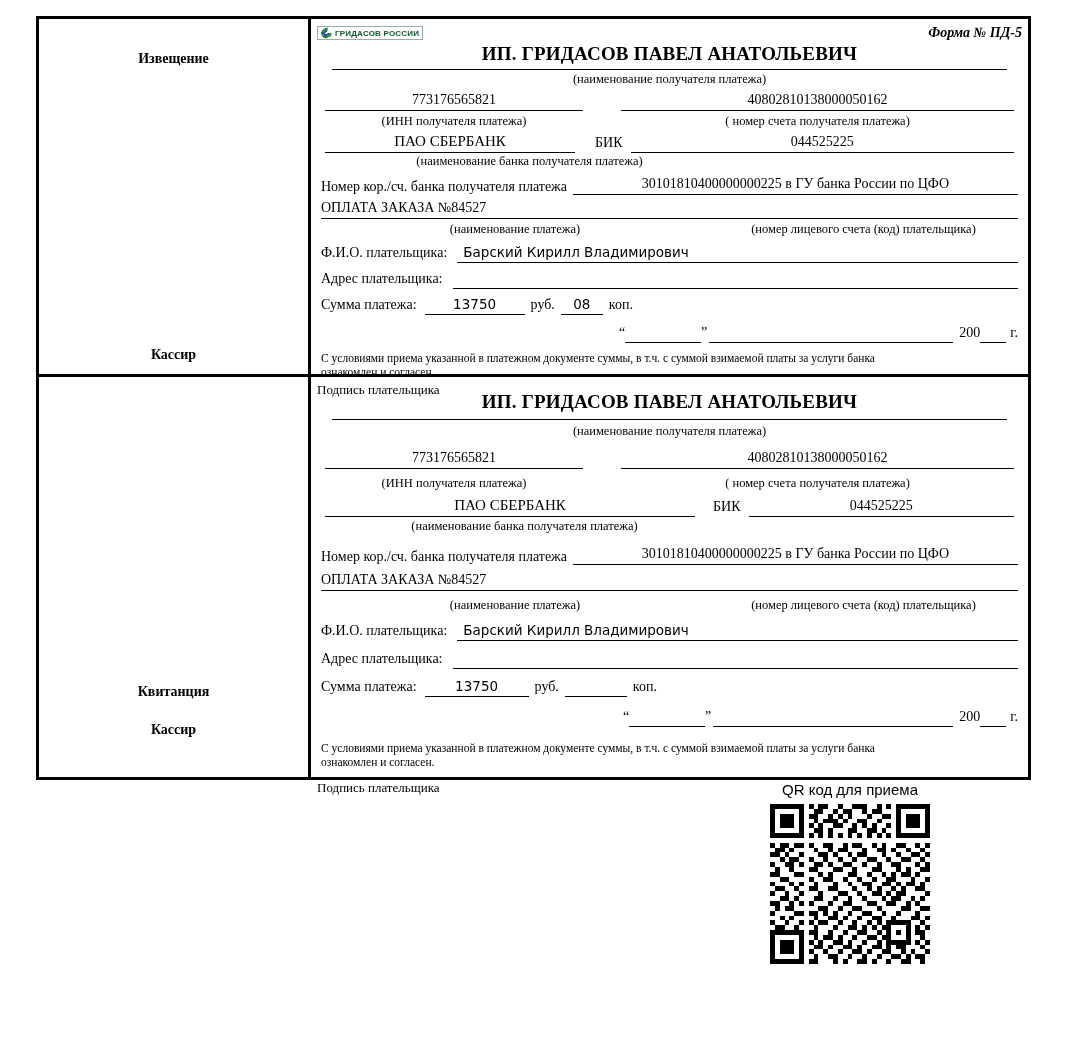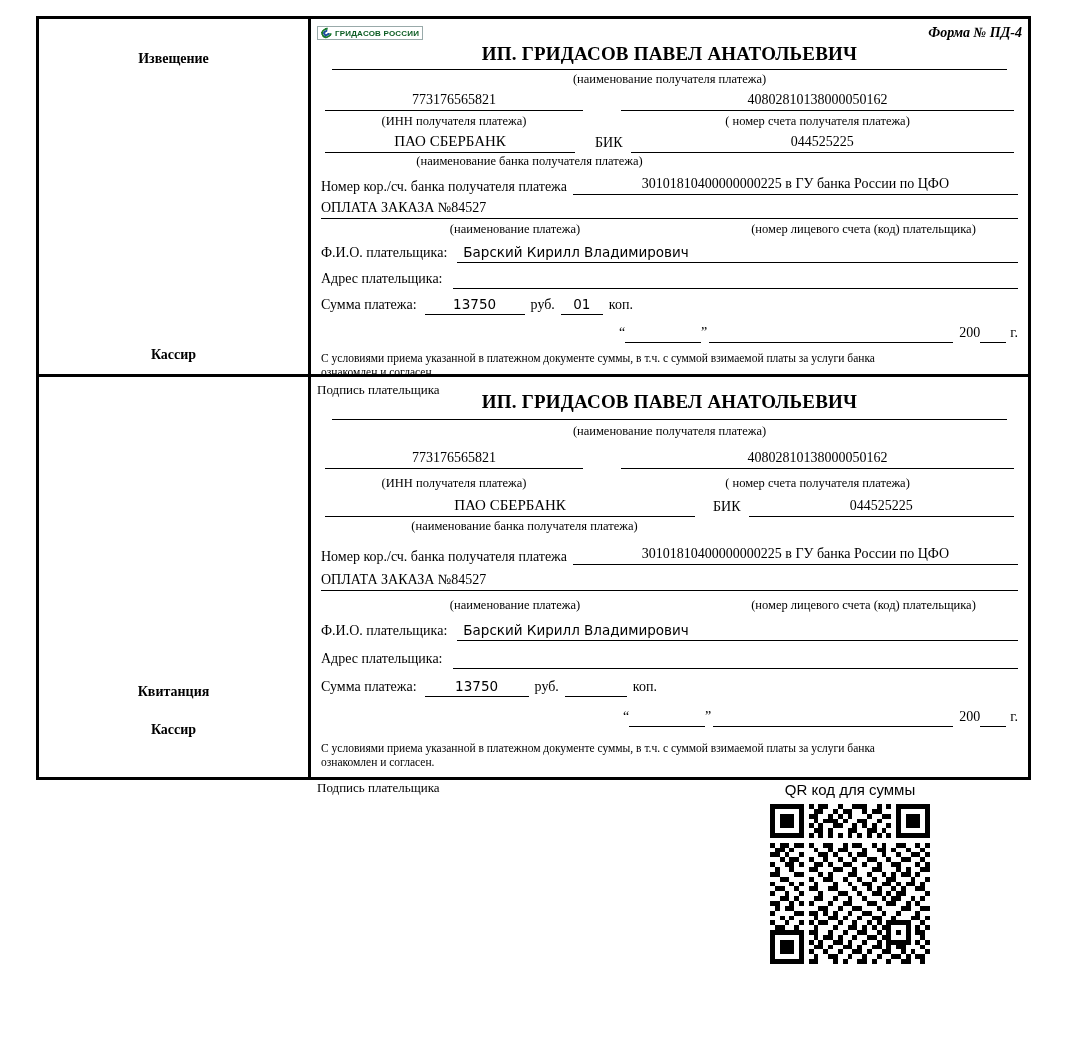--- a/index.html
+++ b/index.html
@@ -170,21 +170,21 @@
       <div class="body">
 
         <div class="row flexrow" style="justify-content:space-between; align-items:center; height:20px;">
           <span class="logo">
             <span class="mark">
                 <i class="g"></i>
                 <i class="b"></i>
               </span>
             <span class="txt">ГРИДАСОВ РОССИИ</span>
           </span>
-          <span class="formno">Форма № ПД-4</span>
+          <span class="formno">Форма № ПД-5</span>
         </div>
 
         <div class="row" style="height:28px; padding:0 15px;">
           <div class="big-name ul" style="padding-bottom:4px;">ИП. ГРИДАСОВ ПАВЕЛ АНАТОЛЬЕВИЧ</div>
         </div>
         <div class="row caption" style="height:18px; padding-top:1px;">(наименование получателя платежа)</div>
 
         <div class="row flexrow" style="height:22px; padding:0 8px;">
           <div class="ul center val" style="width:258px; padding-bottom:2px;">773176565821</div>
           <div style="width:38px;"></div>
@@ -225,21 +225,21 @@
 
         <div class="row flexrow" style="height:26px; padding:0 4px;">
           <div class="lbl" style="padding-bottom:2px;">Адрес плательщика:</div>
           <div class="ul hand" style="flex:1; margin-left:10px; padding-bottom:2px; padding-left:6px;">&nbsp;</div>
         </div>
 
         <div class="row flexrow" style="height:26px; padding:0 4px;">
           <div class="lbl" style="padding-bottom:2px;">Сумма платежа:</div>
           <div class="ul hand center" style="width:100px; margin-left:8px; padding-bottom:2px;">13750</div>
           <div class="lbl" style="padding-bottom:2px; margin-left:6px;">руб.</div>
-          <div class="ul hand center" style="width:42px; margin-left:6px; padding-bottom:2px;">01</div>
+          <div class="ul hand center" style="width:42px; margin-left:6px; padding-bottom:2px;">08</div>
           <div class="lbl" style="padding-bottom:2px; margin-left:6px;">коп.</div>
         </div>
 
         <div class="row flexrow" style="height:28px; padding:6px 4px 0 4px; justify-content:flex-end;">
           <div class="lbl" style="padding-bottom:2px;">“</div>
           <div class="ul" style="width:76px;">&nbsp;</div>
           <div class="lbl" style="padding-bottom:2px;">”</div>
           <div class="ul" style="width:244px; margin-left:2px;">&nbsp;</div>
           <div class="lbl" style="padding-bottom:2px; margin-left:6px;">200</div>
           <div class="ul" style="width:26px;">&nbsp;</div>
@@ -336,21 +336,21 @@
           <div>ознакомлен и согласен.</div>
         </div>
         <div class="row sign" style="padding-top:10px; padding-right:60px;">Подпись плательщика</div>
 
       </div>
     </div>
 
   </div>
 
   <div class="qr-wrap">
-    <div class="qr-title">QR код для суммы</div>
+    <div class="qr-title">QR код для приема</div>
     <svg class="qr" viewBox="0 0 33 33" shape-rendering="crispEdges">
       <rect width="33" height="33" fill="#ffffff"></rect>
       <g fill="#000000">
 
         <rect x="0" y="0" width="7" height="1"></rect>
           <rect x="0" y="6" width="7" height="1"></rect>
         <rect x="0" y="0" width="1" height="7"></rect>
           <rect x="6" y="0" width="1" height="7"></rect>
         <rect x="2" y="2" width="3" height="3"></rect>
 

